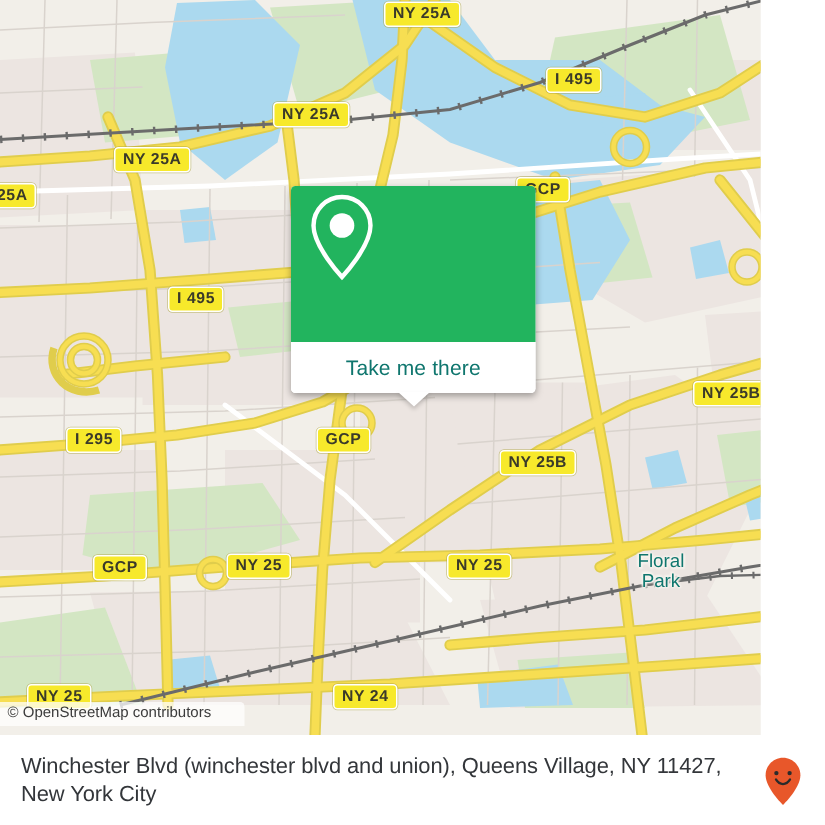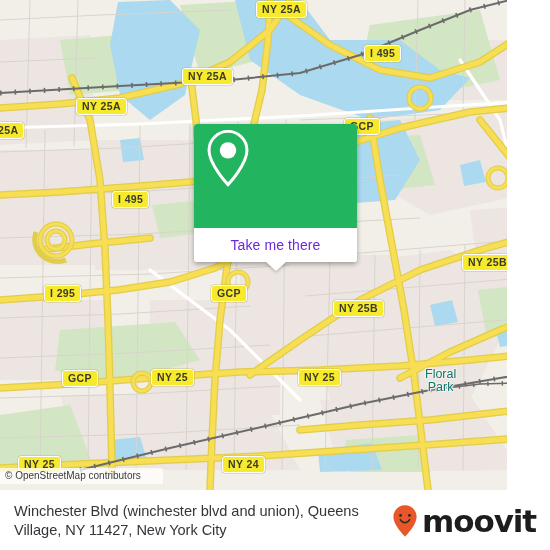--- a/index.html
+++ b/index.html
@@ -54,21 +54,21 @@
   }
   #popup-head{
     height:104px;border-radius:3px 3px 0 0;
     display:flex;align-items:center;justify-content:center;
   }
   #popup-body{
     height:34px;border-radius:0 0 3px 3px;background:#ffffff;
     display:flex;align-items:center;justify-content:center;
   }
   #popup-label{
-    font-size:14px;color:#6d28d9;letter-spacing:.1px;
+    font-size:14px;color:#0f766e;letter-spacing:.1px;
   }
   #popup-tail{
     position:absolute;left:71px;top:137px;
     width:0;height:0;
     border-left:11px solid transparent;
     border-right:11px solid transparent;
     border-top:10px solid #ffffff;
     filter:drop-shadow(0 2px 1.5px rgba(0,0,0,.18));
   }
 
@@ -309,17 +309,16 @@
 
   <div id="footer">
     <div id="footer-text">Winchester Blvd (winchester blvd and union), Queens Village, NY 11427, New York City</div>
     <div id="brand">
       <svg id="brand-mark" viewBox="0 0 28 34">
         <path d="M14 1.2C7.6 1.2 2.4 6.4 2.4 12.8c0 8.6 11.6 19.8 11.6 19.8s11.6-11.2 11.6-19.8C25.6 6.4 20.4 1.2 14 1.2z" fill="#e8572a"></path>
         <circle cx="9.6" cy="11.4" r="1.45" fill="#2b2b2b"></circle>
         <circle cx="18.4" cy="11.4" r="1.45" fill="#2b2b2b"></circle>
         <path d="M9.3 15.6c1.3 2.1 3 3.1 4.7 3.1s3.4-1 4.7-3.1" fill="none" stroke="#2b2b2b" stroke-width="1.5" stroke-linecap="round"></path>
       </svg>
-      <span id="brand-name">moovit</span>
     </div>
   </div>
 
 </div>
 
 </body></html>

